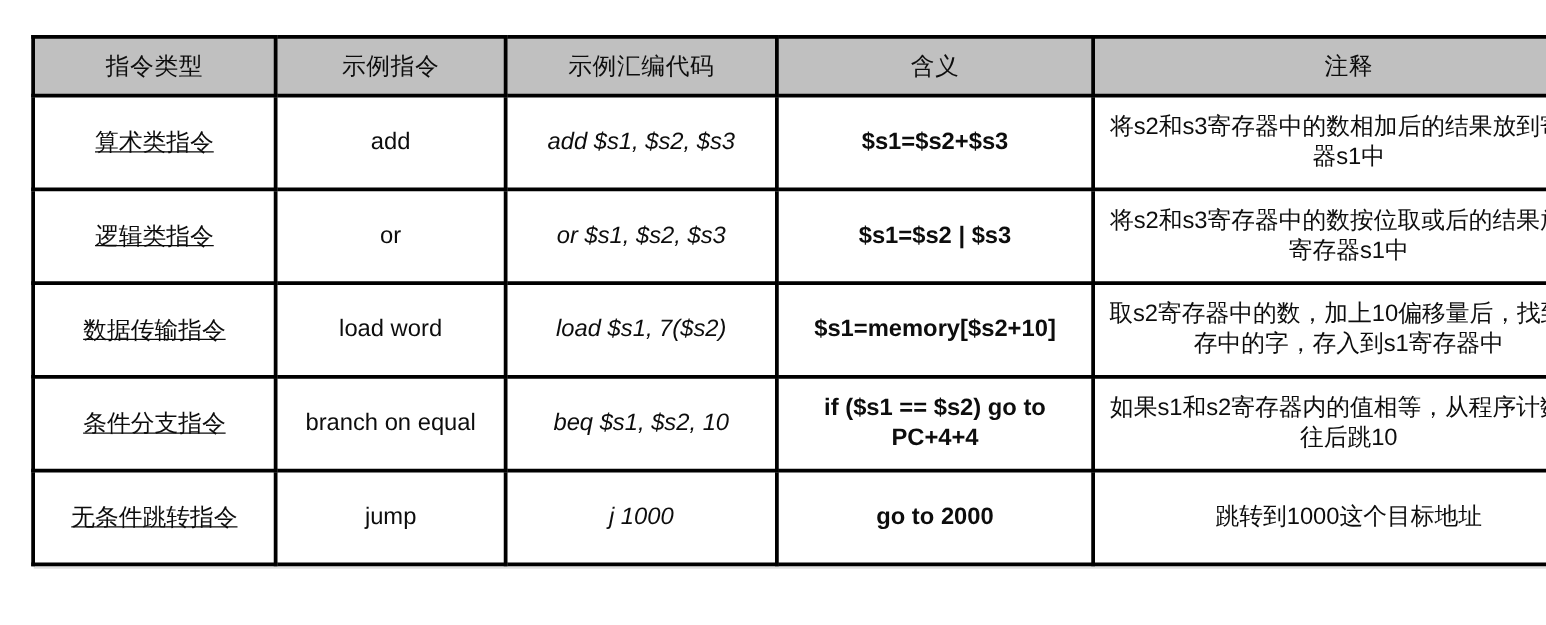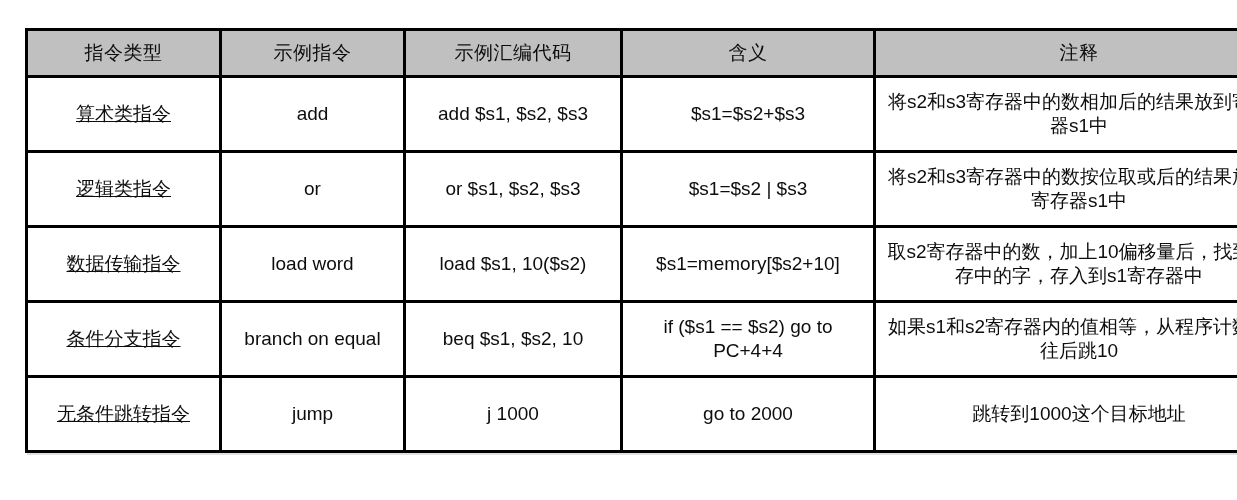--- a/index.html
+++ b/index.html
@@ -48,40 +48,41 @@
 
   table.instr-table tbody td {
     height: 72px;
     font-size: 19px;
     text-align: center;
     background: #ffffff;
   }
 
   td.col-type   { width: 179px; text-decoration: underline; }
   td.col-instr  { width: 169px; }
-  td.col-asm    { width: 202px; }
+  td.col-asm    { width: 202px; font-style: italic; }
   td.col-mean   { width: 238px; }
   td.col-note   { width: 394px; }
 
   th.col-type   { width: 179px; margin-left: 36px; }
   th.col-instr  { width: 169px; }
   th.col-asm    { width: 202px; margin-left: 32px; }
   th.col-mean   { width: 238px; }
   th.col-note   { width: 394px; }
 
   td.col-note {
     text-align: left;
     padding-left: 8px;
     padding-right: 8px;
     line-height: 1.28;
     font-size: 18.5px;
   }
 
   td.col-mean {
     line-height: 1.25;
+    font-weight: bold;
   }
 
   td.col-instr {
     font-size: 18.5px;
   }
 </style>
 </head>
 <body>
 
 <div id="table-wrap">
@@ -106,21 +107,21 @@
       <tr>
         <td class="col-type">逻辑类指令</td>
         <td class="col-instr">or</td>
         <td class="col-asm">or $s1, $s2, $s3</td>
         <td class="col-mean">$s1=$s2 | $s3</td>
         <td class="col-note">将s2和s3寄存器中的数按位取或后的结果放到寄存器s1中</td>
       </tr>
       <tr>
         <td class="col-type">数据传输指令</td>
         <td class="col-instr">load word</td>
-        <td class="col-asm">load $s1, 10($s2)</td>
+        <td class="col-asm">load $s1, 7($s2)</td>
         <td class="col-mean">$s1=memory[$s2+10]</td>
         <td class="col-note">取s2寄存器中的数，加上10偏移量后，找到内存中的字，存入到s1寄存器中</td>
       </tr>
       <tr>
         <td class="col-type">条件分支指令</td>
         <td class="col-instr">branch on equal</td>
         <td class="col-asm">beq $s1, $s2, 10</td>
         <td class="col-mean">if ($s1 == $s2) go to PC+4+4</td>
         <td class="col-note">如果s1和s2寄存器内的值相等，从程序计数器往后跳10</td>
       </tr>

